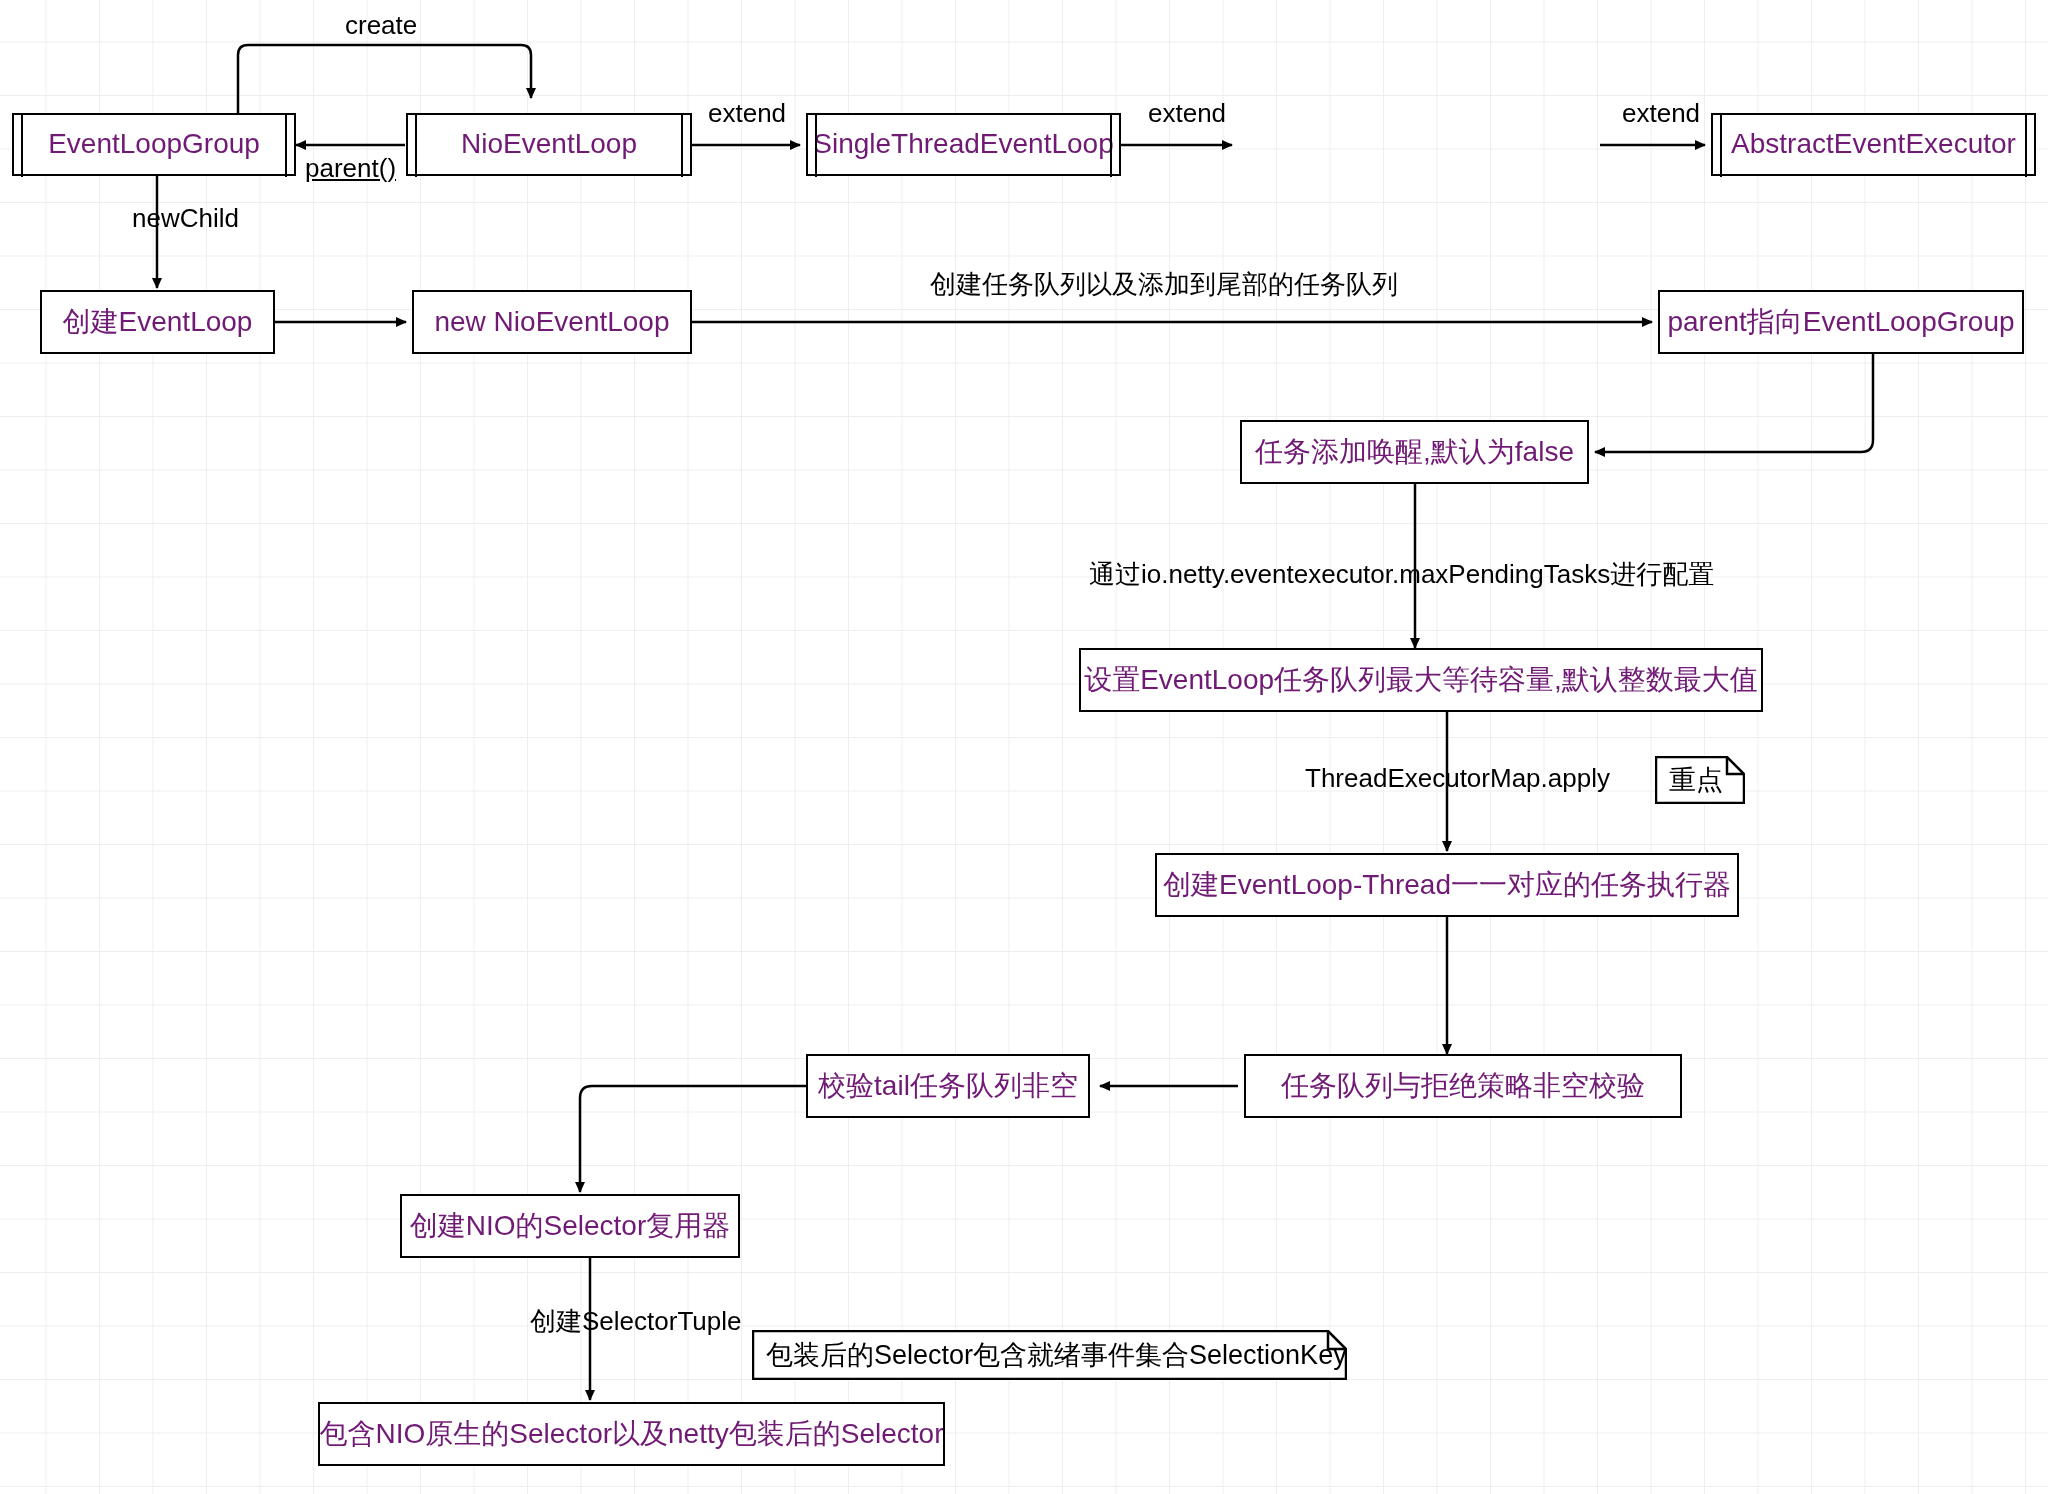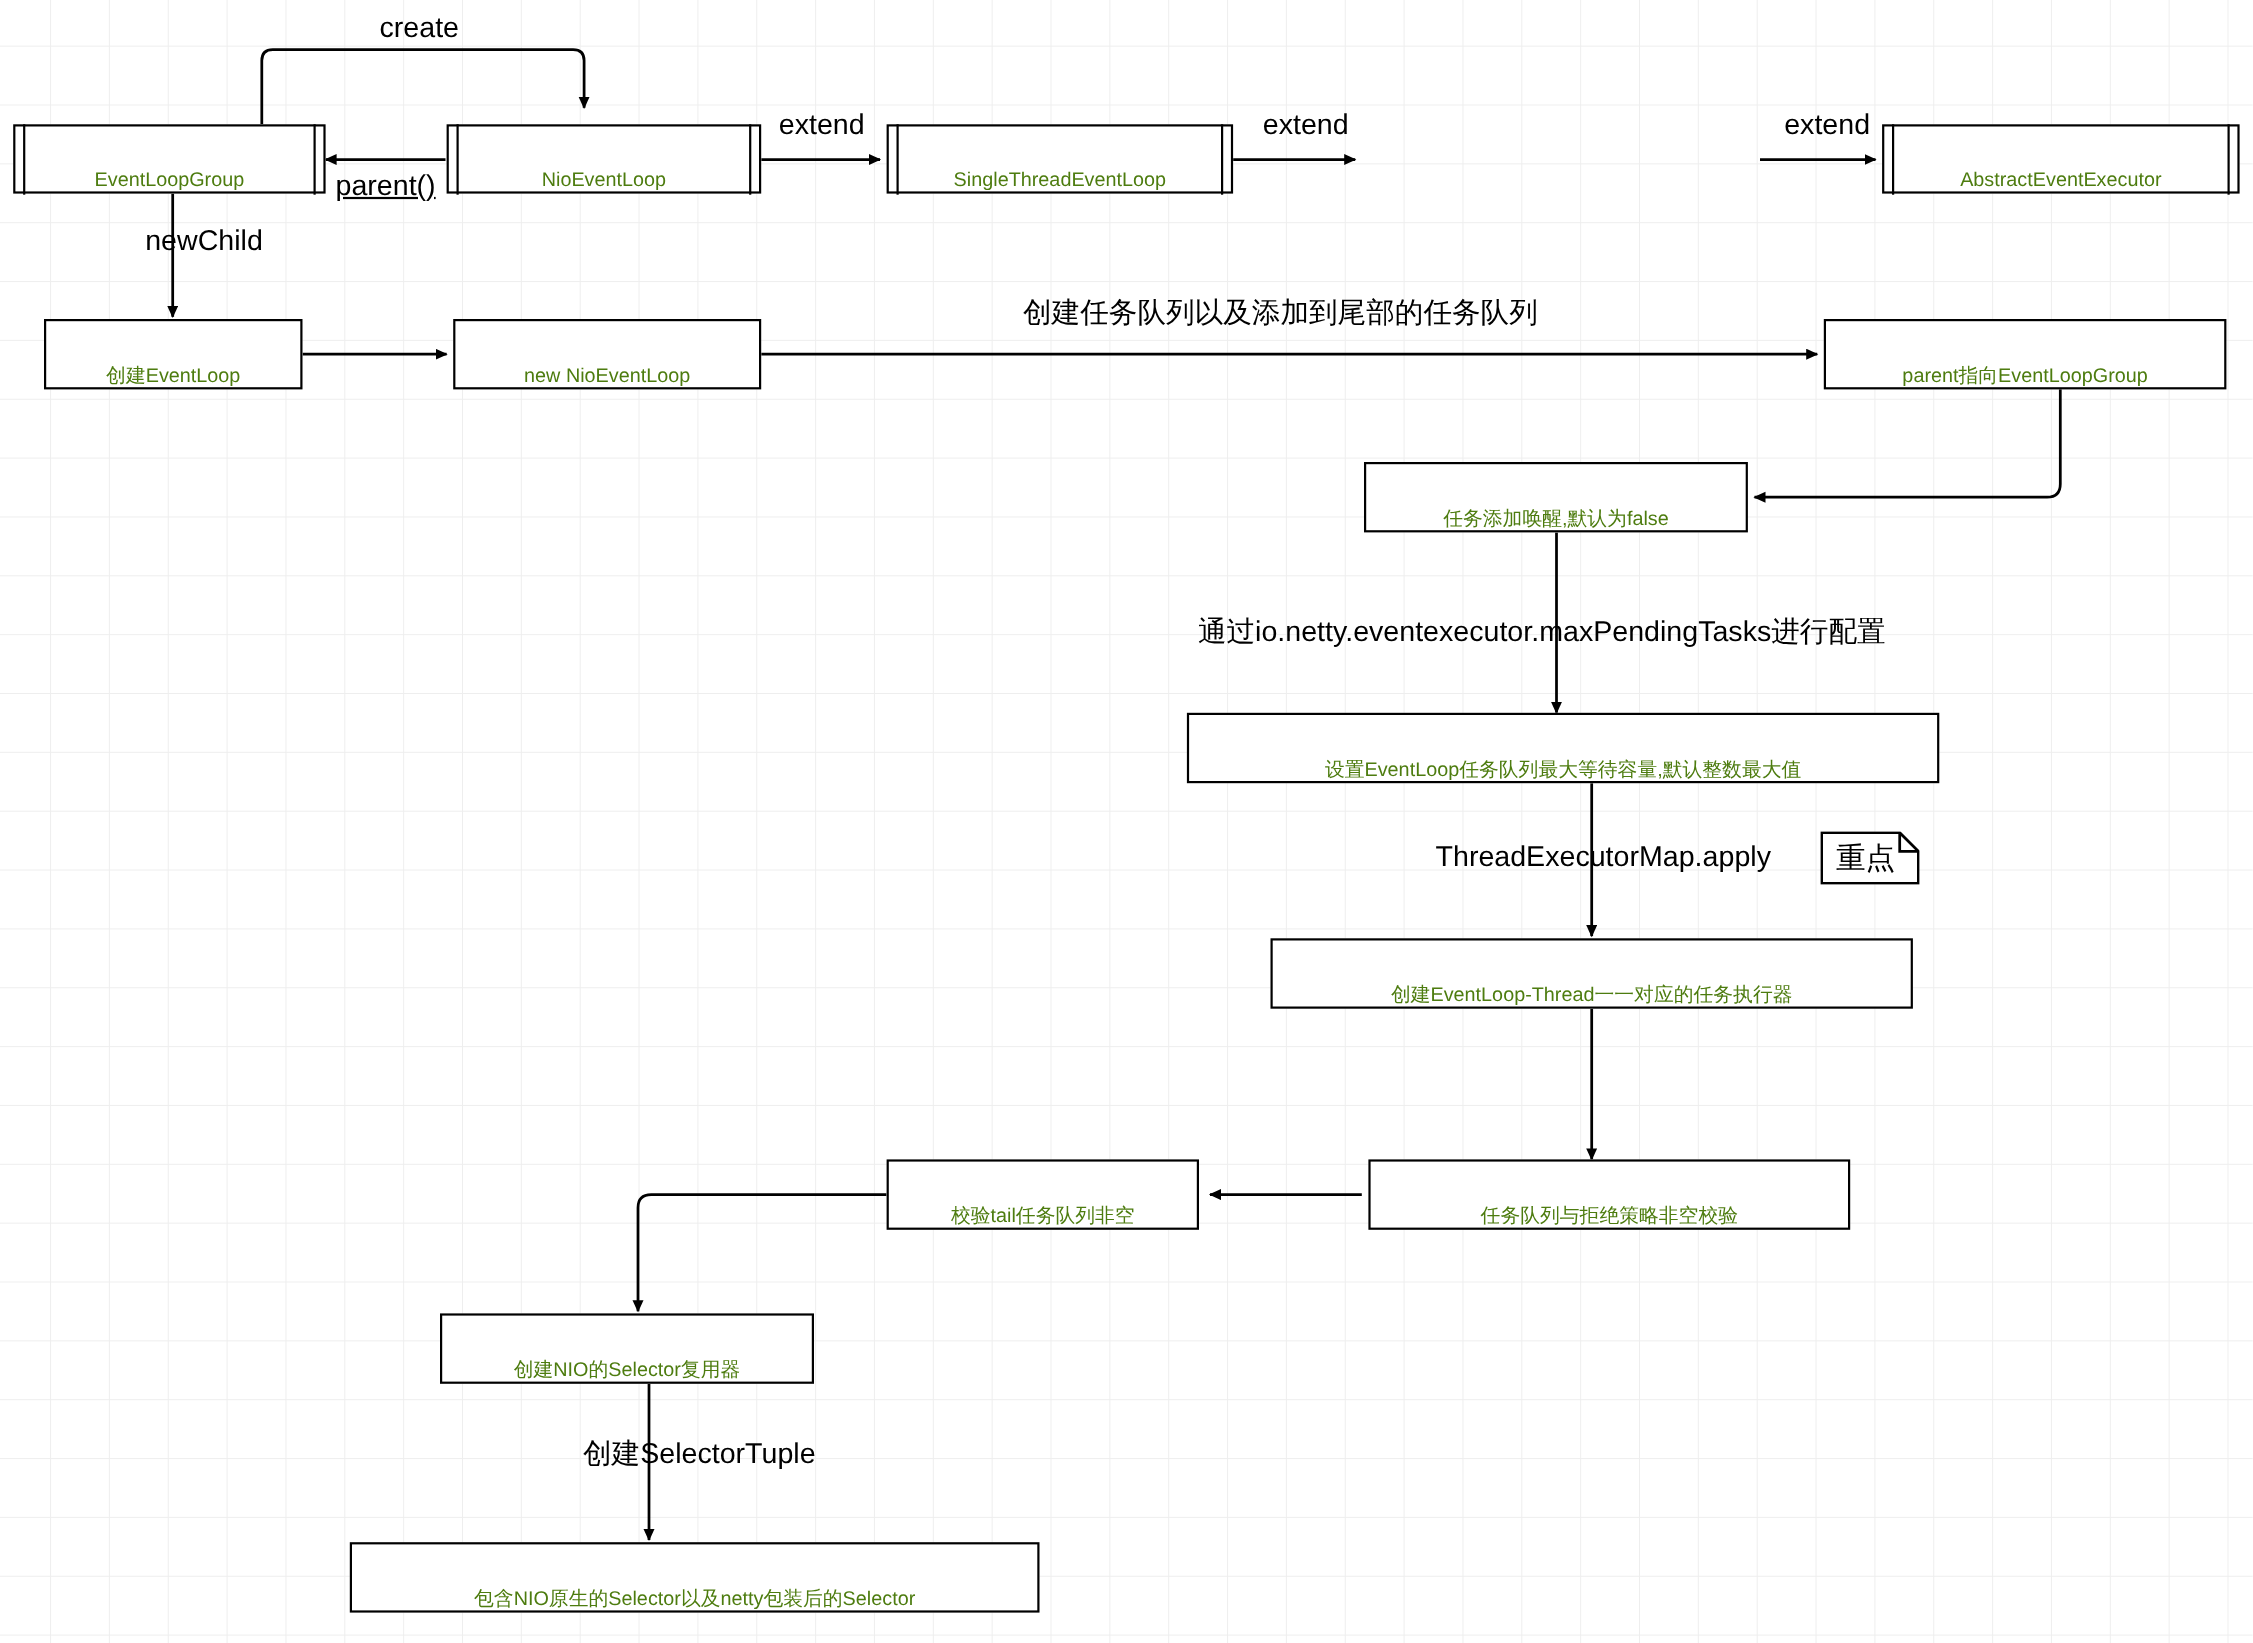--- a/index.html
+++ b/index.html
@@ -26,24 +26,24 @@
     width: 2048px;
     height: 1494px;
     pointer-events: none;
   }
   .node {
     position: absolute;
     box-sizing: border-box;
     background: #ffffff;
     border: 2.5px solid #000000;
     display: flex;
-    align-items: flex-end;
+    align-items: center;
     justify-content: center;
-    color: #4d7c0f;
-    font-size: 18px;
+    color: #701a75;
+    font-size: 28px;
     line-height: 1.1;
     white-space: nowrap;
     z-index: 2;
   }
   
   .node.cls::before,
   .node.cls::after {
     content: "";
     position: absolute;
     top: -2.5px;
@@ -205,14 +205,21 @@
   <div class="edge-label" style="left:530px; top:1308px;">创建SelectorTuple</div>
 
   <div class="note" style="left:1655px; top:756px; width:90px; height:48px;">
     <svg class="note-svg" viewBox="0 0 90 48" preserveAspectRatio="none">
       <path d="M1,1 L72,1 L89,18 L89,47 L1,47 Z" fill="#ffffff" stroke="#000000" stroke-width="2.5" vector-effect="non-scaling-stroke"></path>
       <path d="M72,1 L72,18 L89,18" fill="none" stroke="#000000" stroke-width="2.5" vector-effect="non-scaling-stroke"></path>
     </svg>
     <span class="note-text">重点</span>
   </div>
 
+  <div class="note" style="left:752px; top:1330px; width:595px; height:50px;">
+    <svg class="note-svg" viewBox="0 0 595 50" preserveAspectRatio="none">
+      <path d="M1,1 L576,1 L594,19 L594,49 L1,49 Z" fill="#ffffff" stroke="#000000" stroke-width="2.5" vector-effect="non-scaling-stroke"></path>
+      <path d="M576,1 L576,19 L594,19" fill="none" stroke="#000000" stroke-width="2.5" vector-effect="non-scaling-stroke"></path>
+    </svg>
+    <span class="note-text">包装后的Selector包含就绪事件集合SelectionKey</span>
+  </div>
 
 </div>
 
 </body></html>

